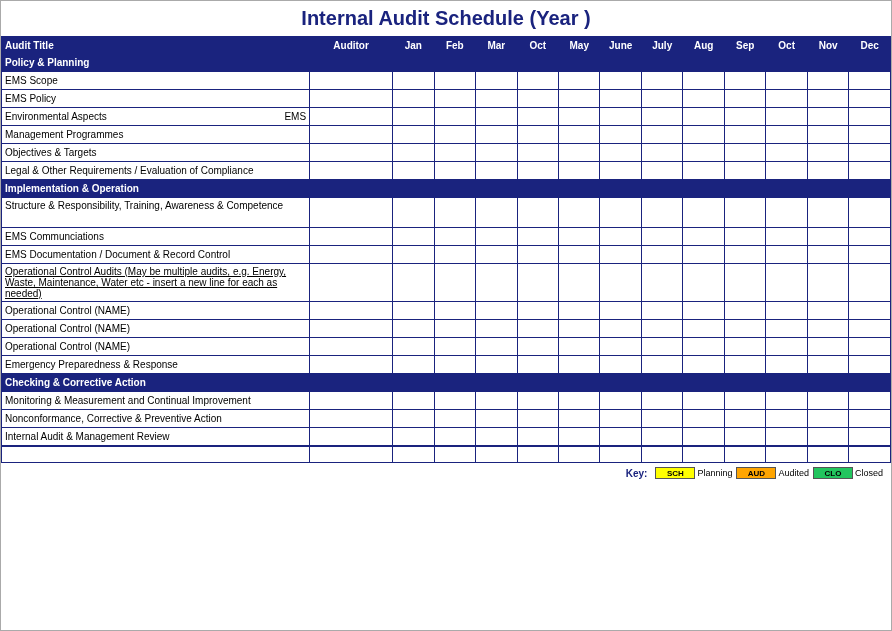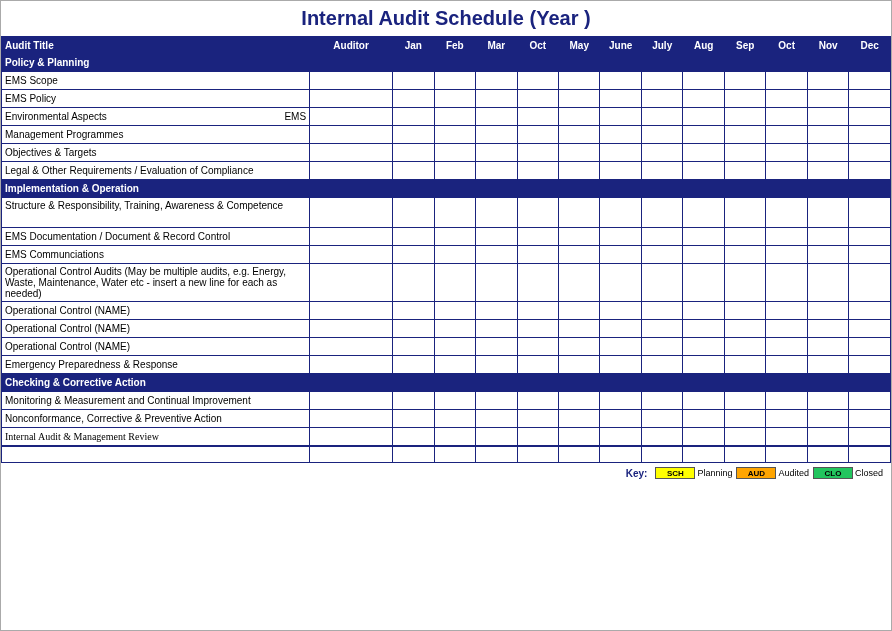--- a/index.html
+++ b/index.html
@@ -261,53 +261,53 @@
           <td style="border:1px solid #1a237e;"></td>
           <td style="border:1px solid #1a237e;"></td>
           <td style="border:1px solid #1a237e;"></td>
           <td style="border:1px solid #1a237e;"></td>
           <td style="border:1px solid #1a237e;"></td>
           <td style="border:1px solid #1a237e;"></td>
           <td style="border:1px solid #1a237e;"></td>
           <td style="border:1px solid #1a237e;"></td>
       </tr>
         <tr class="data-row">
+        <td class="audit-item" style="height:18px;">EMS Communciations</td>
+        <td style="border:1px solid #1a237e;"></td>
+        <td style="border:1px solid #1a237e;"></td>
+          <td style="border:1px solid #1a237e;"></td>
+          <td style="border:1px solid #1a237e;"></td>
+          <td style="border:1px solid #1a237e;"></td>
+          <td style="border:1px solid #1a237e;"></td>
+          <td style="border:1px solid #1a237e;"></td>
+          <td style="border:1px solid #1a237e;"></td>
+          <td style="border:1px solid #1a237e;"></td>
+          <td style="border:1px solid #1a237e;"></td>
+          <td style="border:1px solid #1a237e;"></td>
+          <td style="border:1px solid #1a237e;"></td>
+          <td style="border:1px solid #1a237e;"></td>
+      </tr>
+        <tr class="data-row">
         <td class="audit-item" style="height:18px;">EMS Documentation / Document &amp; Record Control</td>
         <td style="border:1px solid #1a237e;"></td>
         <td style="border:1px solid #1a237e;"></td>
           <td style="border:1px solid #1a237e;"></td>
           <td style="border:1px solid #1a237e;"></td>
           <td style="border:1px solid #1a237e;"></td>
           <td style="border:1px solid #1a237e;"></td>
           <td style="border:1px solid #1a237e;"></td>
           <td style="border:1px solid #1a237e;"></td>
           <td style="border:1px solid #1a237e;"></td>
           <td style="border:1px solid #1a237e;"></td>
           <td style="border:1px solid #1a237e;"></td>
           <td style="border:1px solid #1a237e;"></td>
           <td style="border:1px solid #1a237e;"></td>
       </tr>
         <tr class="data-row">
-        <td class="audit-item" style="height:18px;">EMS Communciations</td>
-        <td style="border:1px solid #1a237e;"></td>
-        <td style="border:1px solid #1a237e;"></td>
-          <td style="border:1px solid #1a237e;"></td>
-          <td style="border:1px solid #1a237e;"></td>
-          <td style="border:1px solid #1a237e;"></td>
-          <td style="border:1px solid #1a237e;"></td>
-          <td style="border:1px solid #1a237e;"></td>
-          <td style="border:1px solid #1a237e;"></td>
-          <td style="border:1px solid #1a237e;"></td>
-          <td style="border:1px solid #1a237e;"></td>
-          <td style="border:1px solid #1a237e;"></td>
-          <td style="border:1px solid #1a237e;"></td>
-          <td style="border:1px solid #1a237e;"></td>
-      </tr>
-        <tr class="data-row">
-        <td class="audit-item" style="height:30px; vertical-align:top; padding-top:2px;">Operational Control Audits (May be multiple audits, e.g. Energy, Waste, Maintenance, Water etc - insert a new line for each as needed)</td>
+        <td class="audit-item" style="height:30px; vertical-align:top; padding-top:2px;text-decoration:underline;">Operational Control Audits (May be multiple audits, e.g. Energy, Waste, Maintenance, Water etc - insert a new line for each as needed)</td>
         <td style="border:1px solid #1a237e;"></td>
         <td style="border:1px solid #1a237e;"></td>
           <td style="border:1px solid #1a237e;"></td>
           <td style="border:1px solid #1a237e;"></td>
           <td style="border:1px solid #1a237e;"></td>
           <td style="border:1px solid #1a237e;"></td>
           <td style="border:1px solid #1a237e;"></td>
           <td style="border:1px solid #1a237e;"></td>
           <td style="border:1px solid #1a237e;"></td>
           <td style="border:1px solid #1a237e;"></td>
@@ -408,21 +408,21 @@
           <td style="border:1px solid #1a237e;"></td>
           <td style="border:1px solid #1a237e;"></td>
           <td style="border:1px solid #1a237e;"></td>
           <td style="border:1px solid #1a237e;"></td>
           <td style="border:1px solid #1a237e;"></td>
           <td style="border:1px solid #1a237e;"></td>
           <td style="border:1px solid #1a237e;"></td>
           <td style="border:1px solid #1a237e;"></td>
       </tr>
         <tr class="data-row">
-        <td class="audit-item" style="height:18px;font-family:Liberation Serif, serif;">Internal Audit &amp; Management Review</td>
+        <td class="audit-item" style="height:18px;">Internal Audit &amp; Management Review</td>
         <td style="border:1px solid #1a237e;"></td>
         <td style="border:1px solid #1a237e;"></td>
           <td style="border:1px solid #1a237e;"></td>
           <td style="border:1px solid #1a237e;"></td>
           <td style="border:1px solid #1a237e;"></td>
           <td style="border:1px solid #1a237e;"></td>
           <td style="border:1px solid #1a237e;"></td>
           <td style="border:1px solid #1a237e;"></td>
           <td style="border:1px solid #1a237e;"></td>
           <td style="border:1px solid #1a237e;"></td>

